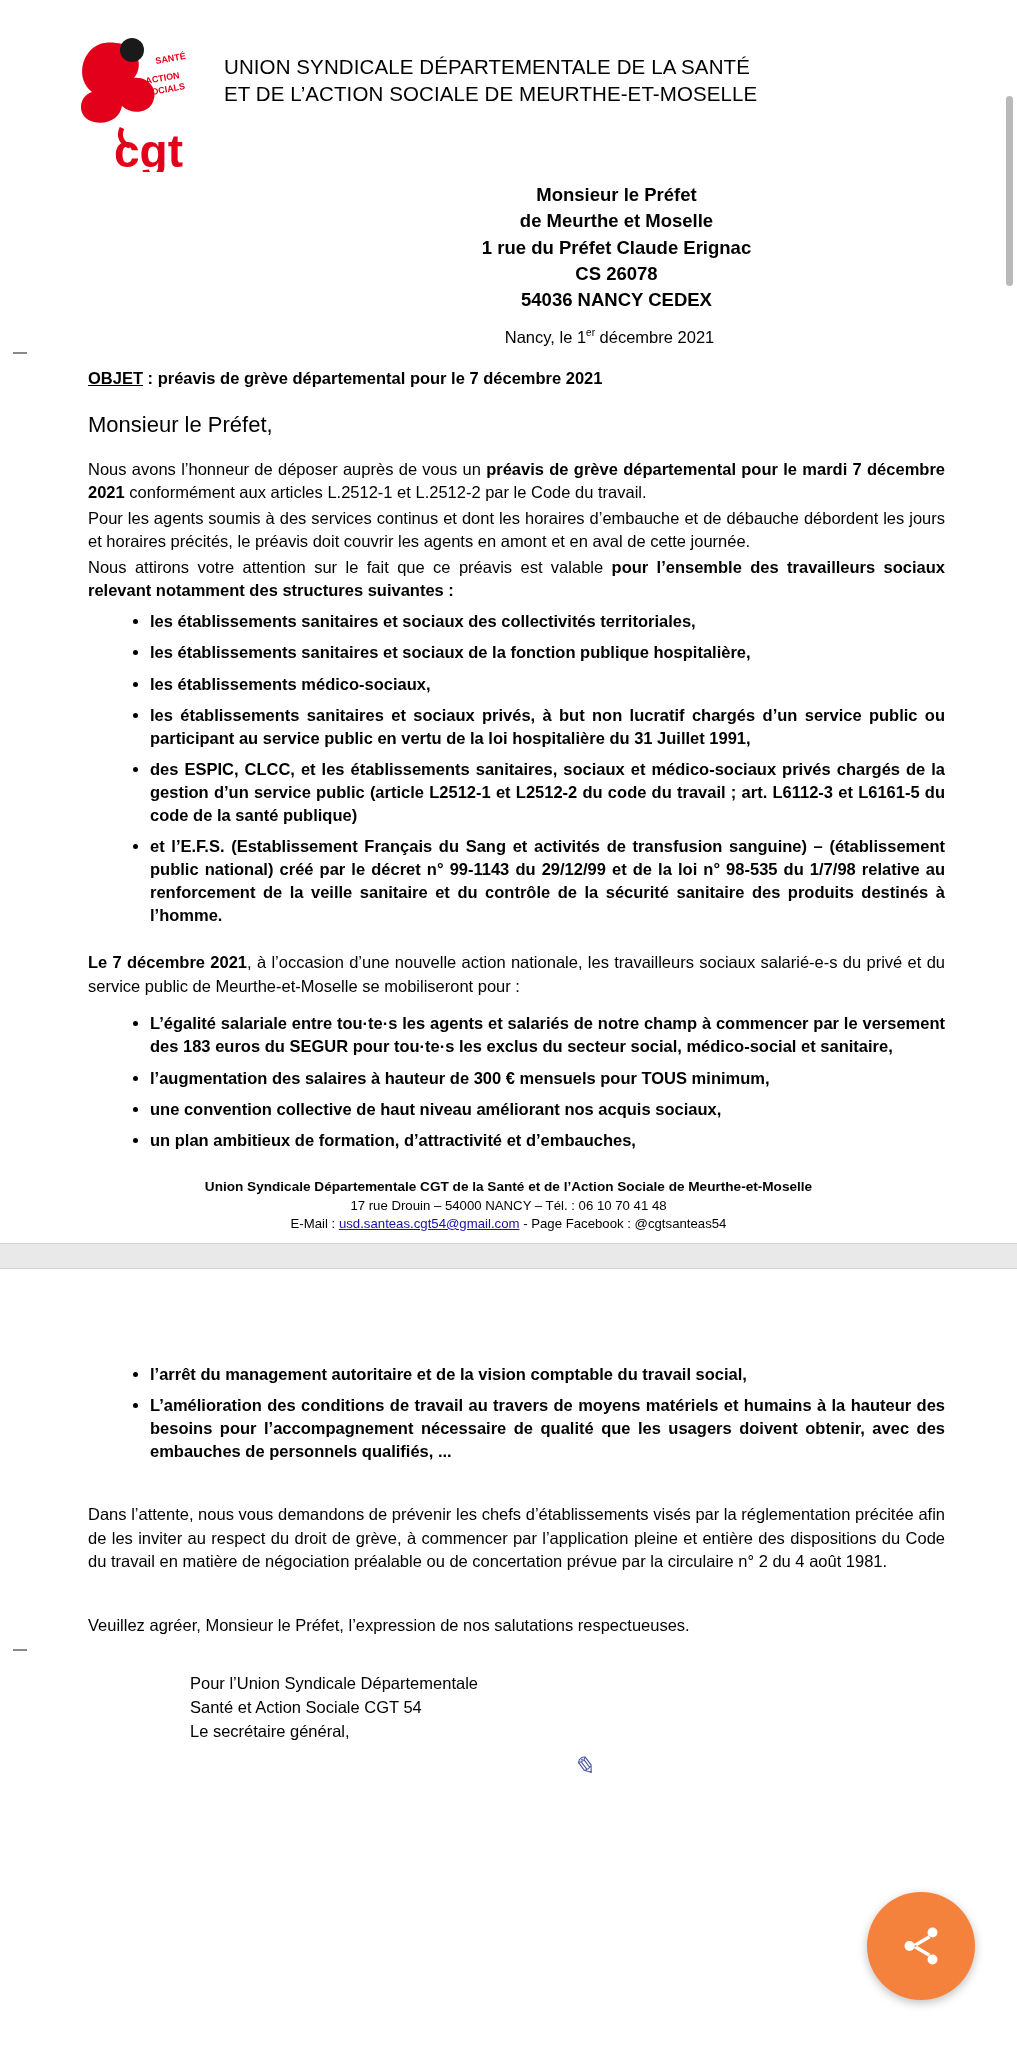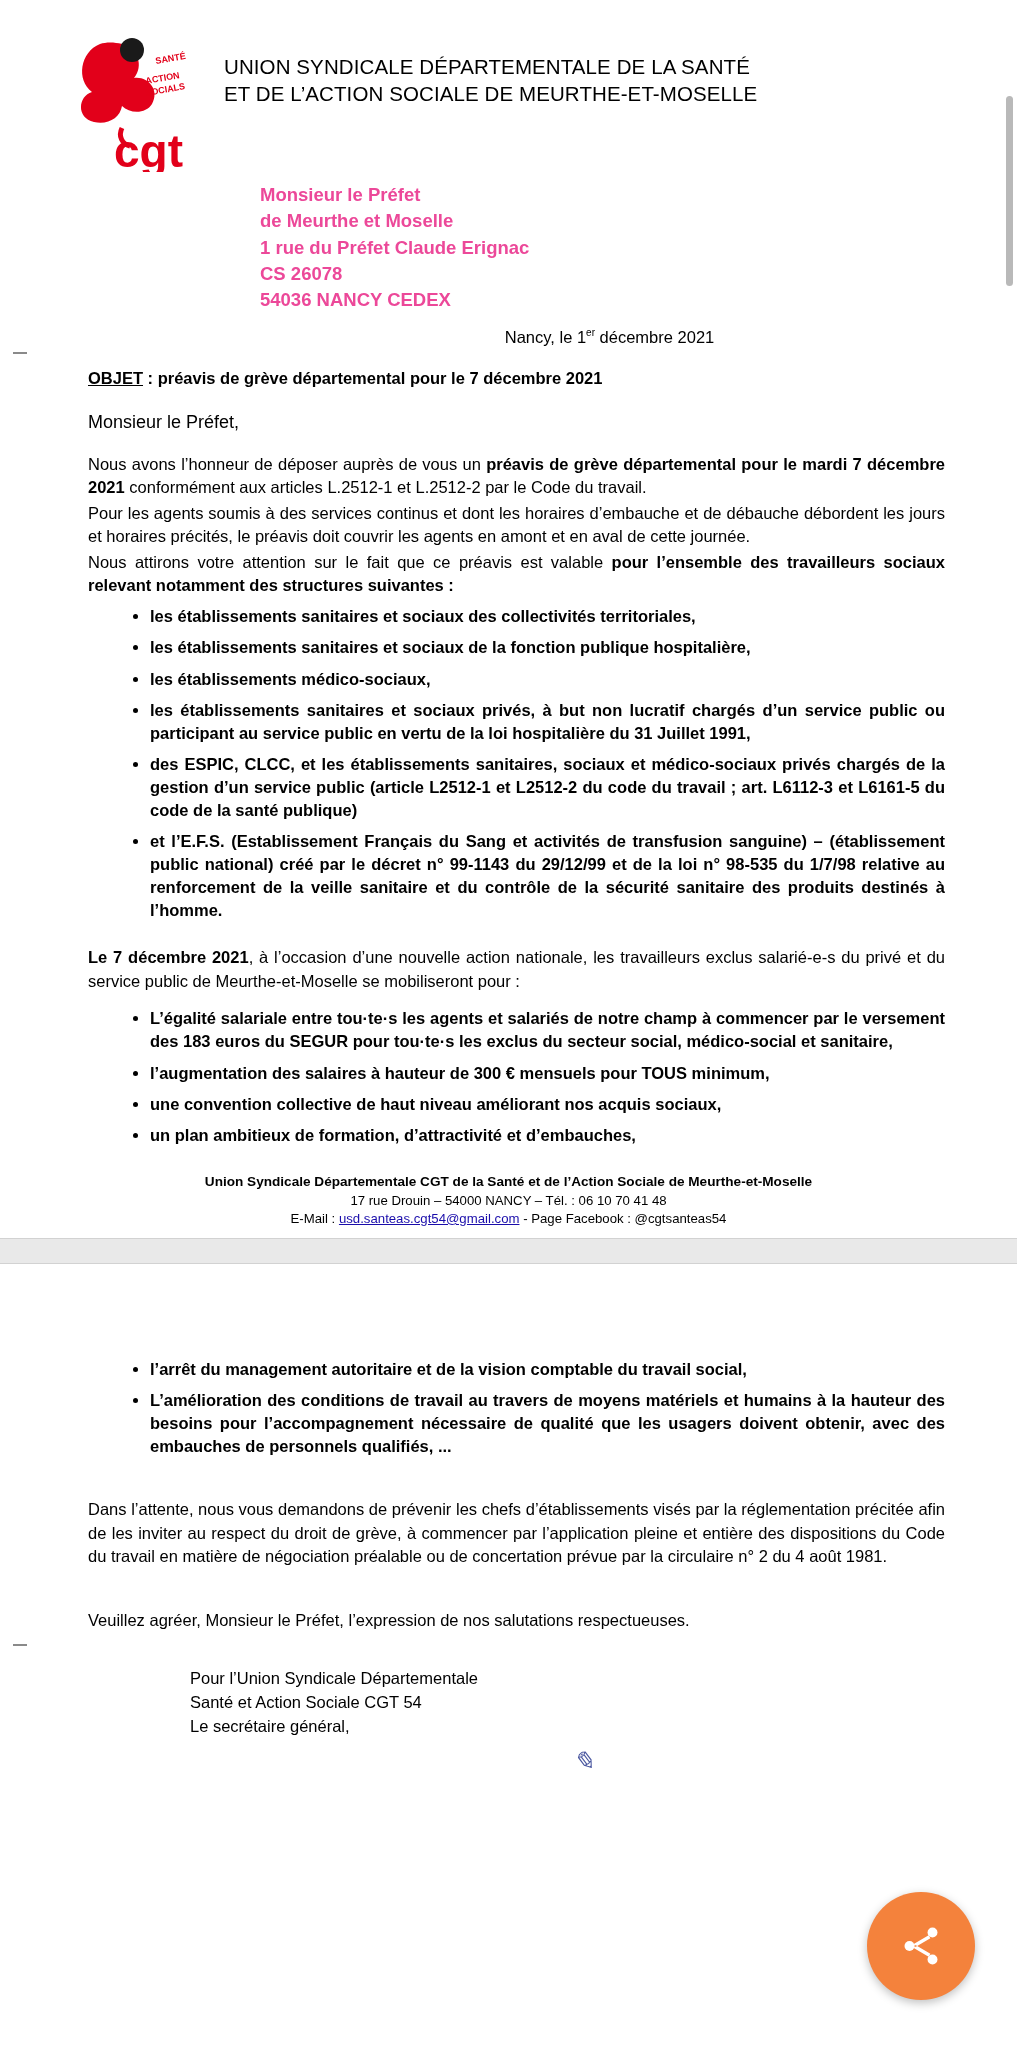--- a/index.html
+++ b/index.html
@@ -69,25 +69,25 @@
     font-weight: normal;
     font-size: 20.5px;
     line-height: 1.30;
     color: #000;
     letter-spacing: .1px;
   }
 
   
   .addr {
     margin-top: 10px;
-    text-align: left;
+    text-align: center;
     font-weight: bold;
     font-size: 18.5px;
     line-height: 1.42;
-    color: #ec4899;
+    color: #000000;
     padding-right: 44px;
     padding-left: 260px;
   }
 
   .date-line {
     margin-top: 14px;
     text-align: center;
     font-size: 16.5px;
     padding-right: 58px;
     padding-left: 260px;
@@ -103,21 +103,21 @@
 
   .objet {
     margin-top: 22px;
     font-size: 16.5px;
     font-weight: bold;
   }
   .objet u { text-decoration: underline; }
 
   .salut {
     margin-top: 24px;
-    font-size: 18px;
+    font-size: 22px;
   }
 
   p.just {
     margin: 20px 0 0 0;
     font-size: 16.5px;
     line-height: 1.42;
     text-align: justify;
   }
   p.tight { margin-top: 2px; }
   strong { font-weight: bold; }
@@ -261,21 +261,21 @@
     <ul class="doc-list">
       <li>les établissements sanitaires et sociaux des collectivités territoriales,</li>
       <li>les établissements sanitaires et sociaux de la fonction publique hospitalière,</li>
       <li>les établissements médico-sociaux,</li>
       <li>les établissements sanitaires et sociaux privés, à but non lucratif chargés d’un service public ou participant au service public en vertu de la loi hospitalière du 31 Juillet 1991,</li>
       <li>des ESPIC, CLCC, et les établissements sanitaires, sociaux et médico-sociaux privés chargés de la gestion d’un service public (article L2512-1 et L2512-2 du code du travail ; art. L6112-3 et L6161-5 du code de la santé publique)</li>
       <li>et l’E.F.S. (Establissement Français du Sang et activités de transfusion sanguine) – (établissement public national) créé par le décret n° 99-1143 du 29/12/99 et de la loi n° 98-535 du 1/7/98 relative au renforcement de la veille sanitaire et du contrôle de la sécurité sanitaire des produits destinés à l’homme.</li>
     </ul>
 
     <p class="just" style="margin-top:24px;">
-      <strong>Le 7 décembre 2021</strong><span>, à l’occasion d’une nouvelle action nationale, les travailleurs exclus salarié-e-s du privé et du service public de Meurthe-et-Moselle se mobiliseront pour :</span>
+      <strong>Le 7 décembre 2021</strong><span>, à l’occasion d’une nouvelle action nationale, les travailleurs sociaux salarié-e-s du privé et du service public de Meurthe-et-Moselle se mobiliseront pour :</span>
     </p>
 
     <ul class="doc-list spaced" style="margin-top:14px;">
       <li>L’égalité salariale entre tou·te·s les agents et salariés de notre champ à commencer par le versement des 183 euros du SEGUR pour tou·te·s les exclus du secteur social, médico-social et sanitaire,</li>
       <li>l’augmentation des salaires à hauteur de 300 € mensuels pour TOUS minimum,</li>
       <li>une convention collective de haut niveau améliorant nos acquis sociaux,</li>
       <li>un plan ambitieux de formation, d’attractivité et d’embauches,</li>
     </ul>
   </div>
 

